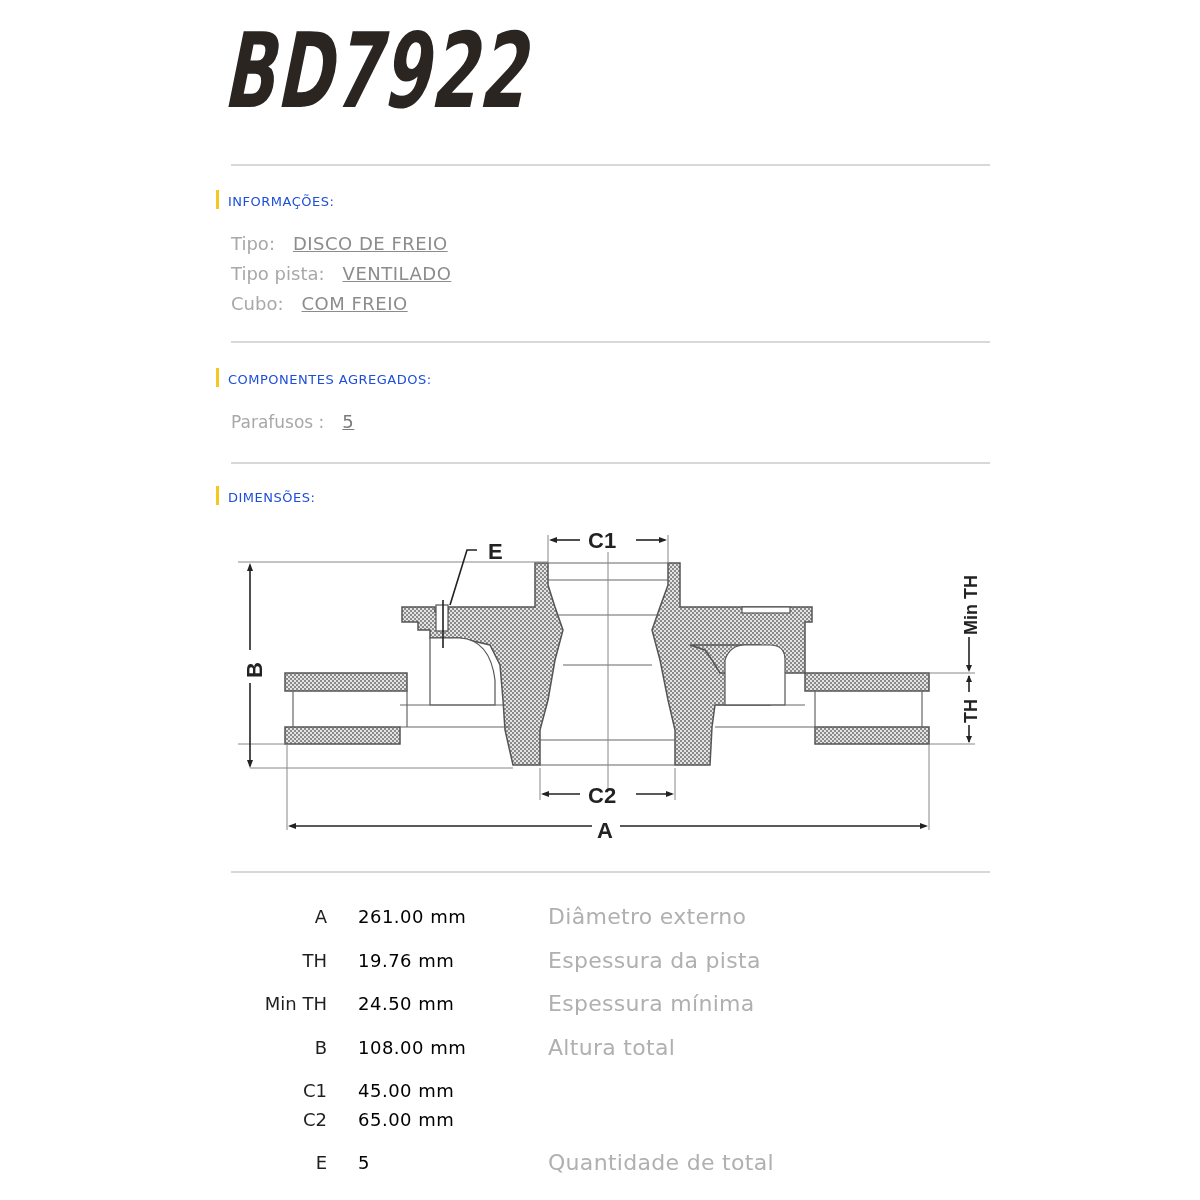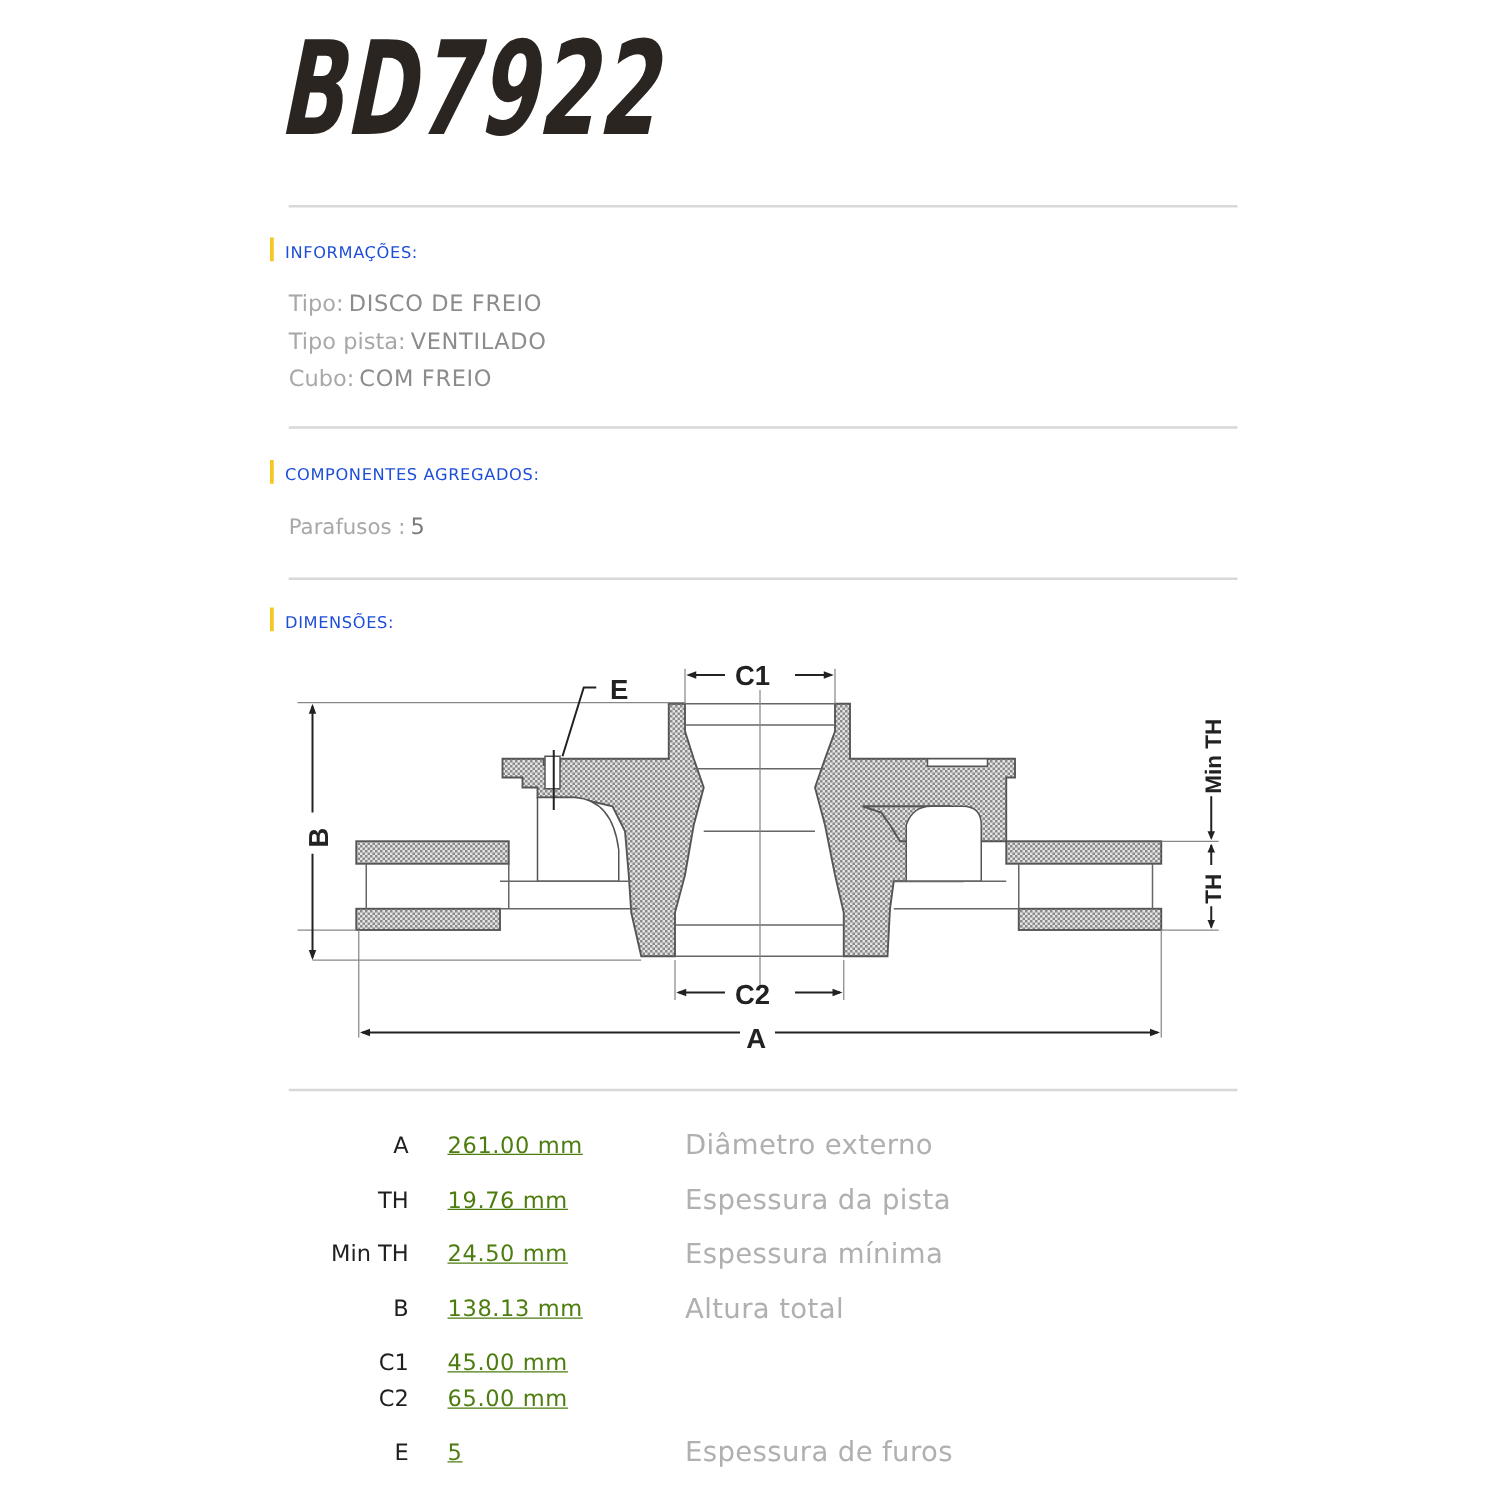--- a/index.html
+++ b/index.html
@@ -6,23 +6,23 @@
   body { width: 1200px; height: 1200px; position: relative; overflow: hidden;
          font-family: "DejaVu Sans", "Liberation Sans", sans-serif; }
   .title { position: absolute; left: 234px; top: 16px; font-family: "DejaVu Sans Condensed", "DejaVu Sans", sans-serif;
            font-weight: bold; font-style: italic; font-size: 104px; line-height: 110px; color: #2b2522;
            letter-spacing: 2px; transform: scaleX(0.72) skewX(-6deg); transform-origin: left top; }
   .divider { position: absolute; left: 231px; width: 759px; height: 2px; background: #d8d8d8; }
   .section-head { position: absolute; left: 216px; font-size: 13px; color: #1d4ed8; letter-spacing: 0.5px; }
   .section-head .bar { display: inline-block; width: 3px; height: 19px; background: #f4c823; vertical-align: -3px; margin-right: 9px; }
   .info-row { position: absolute; left: 231px; font-size: 18px; line-height: 22px; }
   .info-row .k { color: #a8a8a8; }
-  .info-row .v { color: #8c8c8c; margin-left: 4px; letter-spacing: 0.5px; }
+  .info-row .v { color: #8c8c8c; margin-left: 18px; letter-spacing: 0.5px; text-decoration: underline; }
   .spec-code { position: absolute; width: 95px; left: 232px; text-align: right; font-size: 18px; color: #1f1f1f; }
-  .spec-val { position: absolute; left: 358px; font-size: 18px; color: #4d7c0f; letter-spacing: 0.5px; text-decoration: underline; }
+  .spec-val { position: absolute; left: 358px; font-size: 18px; color: #000000; letter-spacing: 0.5px; }
   .spec-desc { position: absolute; left: 548px; font-size: 22px; color: #b0b0b0; letter-spacing: 0.3px; }
   svg { position: absolute; left: 0; top: 0; }
   .lbl { font-family: "Liberation Sans", sans-serif; font-weight: bold; font-size: 22px; fill: #222; }
 </style>
 </head>
 <body>
 
 <div class="title">BD7922</div>
 
 <div class="divider" style="top:164px"></div>
@@ -169,24 +169,24 @@
 
 <div class="spec-code" style="top:950px">TH</div>
 <div class="spec-val" style="top:950px">19.76 mm</div>
 <div class="spec-desc" style="top:948px">Espessura da pista</div>
 
 <div class="spec-code" style="top:993px">Min TH</div>
 <div class="spec-val" style="top:993px">24.50 mm</div>
 <div class="spec-desc" style="top:991px">Espessura mínima</div>
 
 <div class="spec-code" style="top:1037px">B</div>
-<div class="spec-val" style="top:1037px">138.13 mm</div>
+<div class="spec-val" style="top:1037px">108.00 mm</div>
 <div class="spec-desc" style="top:1035px">Altura total</div>
 
 <div class="spec-code" style="top:1080px">C1</div>
 <div class="spec-val" style="top:1080px">45.00 mm</div>
 
 <div class="spec-code" style="top:1109px">C2</div>
 <div class="spec-val" style="top:1109px">65.00 mm</div>
 
 <div class="spec-code" style="top:1152px">E</div>
 <div class="spec-val" style="top:1152px">5</div>
-<div class="spec-desc" style="top:1150px">Espessura de furos</div>
+<div class="spec-desc" style="top:1150px">Quantidade de total</div>
 
 </body></html>

